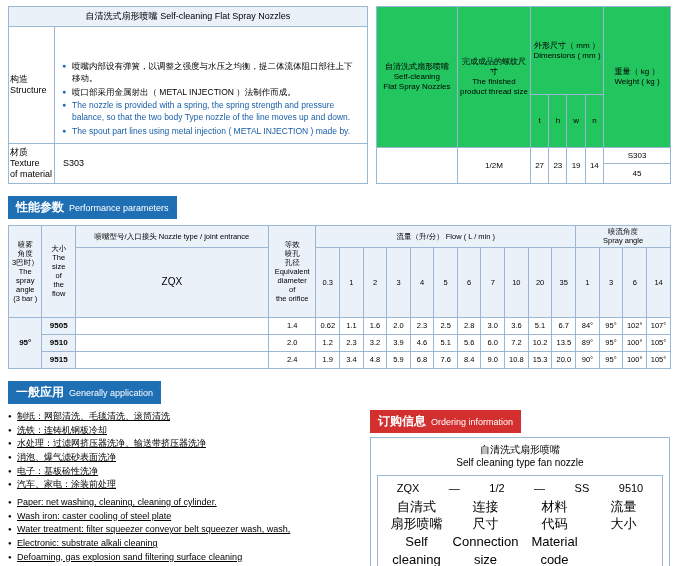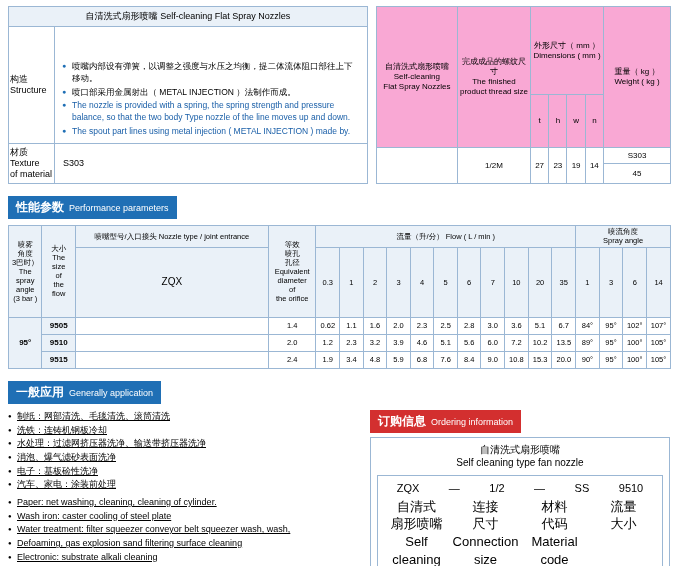--- a/index.html
+++ b/index.html
@@ -31,21 +31,21 @@
   .bullets div { position: relative; padding-left: 10px; margin-bottom: 1px; }
   .bullets div::before {
     content: "●"; position: absolute; left: 0; top: 0;
     color: #1f6fb5; font-size: 7px; line-height: 1.7;
   }
   .en { color: #1a5fa8; }
   .mat-cell { padding: 4px 8px; font-size: 9px; height: 40px; }
 
   .spec-tbl { width: 297px; border: 1px solid #9bb7d4; font-size: 8px; }
   .spec-tbl td, .spec-tbl th { border: 1px solid #9bb7d4; text-align: center; padding: 2px 1px; font-weight: normal; }
-  .spec-head { background: #f9a8d4; line-height: 1.25; }
+  .spec-head { background: #22c55e; line-height: 1.25; }
 
   
   .sec-title { position: relative; margin: 12px 0 6px 8px; display: inline-block; }
   .sec-title .bar {
     display: inline-block; background: #1f6fb5; color: #fff;
     font-size: 12px; font-weight: bold; padding: 3px 8px 3px 8px;
   }
   .sec-title .bar .sub { font-size: 9px; font-weight: normal; margin-left: 5px; }
 
   
@@ -302,22 +302,22 @@
         <div>洗铁：连铸机钢板冷却</div>
         <div>水处理：过滤网挤压器洗净、输送带挤压器洗净</div>
         <div>消泡、爆气滤砂表面洗净</div>
         <div>电子：基板硷性洗净</div>
         <div>汽车、家电：涂装前处理</div>
       </div>
       <div class="en2">
         <div>Paper: net washing, cleaning, cleaning of cylinder.</div>
         <div>Wash iron: caster cooling of steel plate</div>
         <div>Water treatment: filter squeezer conveyor belt squeezer wash, wash,</div>
+        <div>Electronic: substrate alkali cleaning</div>
         <div>Defoaming, gas explosion sand filtering surface cleaning</div>
-        <div>Electronic: substrate alkali cleaning</div>
         <div>Car, home appliance: Painting Pretreatment</div>
       </div>
     </div>
 
     <div class="order">
       <div class="sec-title order-title">
         <span class="bar"><span>订购信息</span><span class="sub">Ordering information</span></span>
       </div>
       <div class="order-box">
         <div class="order-name">

